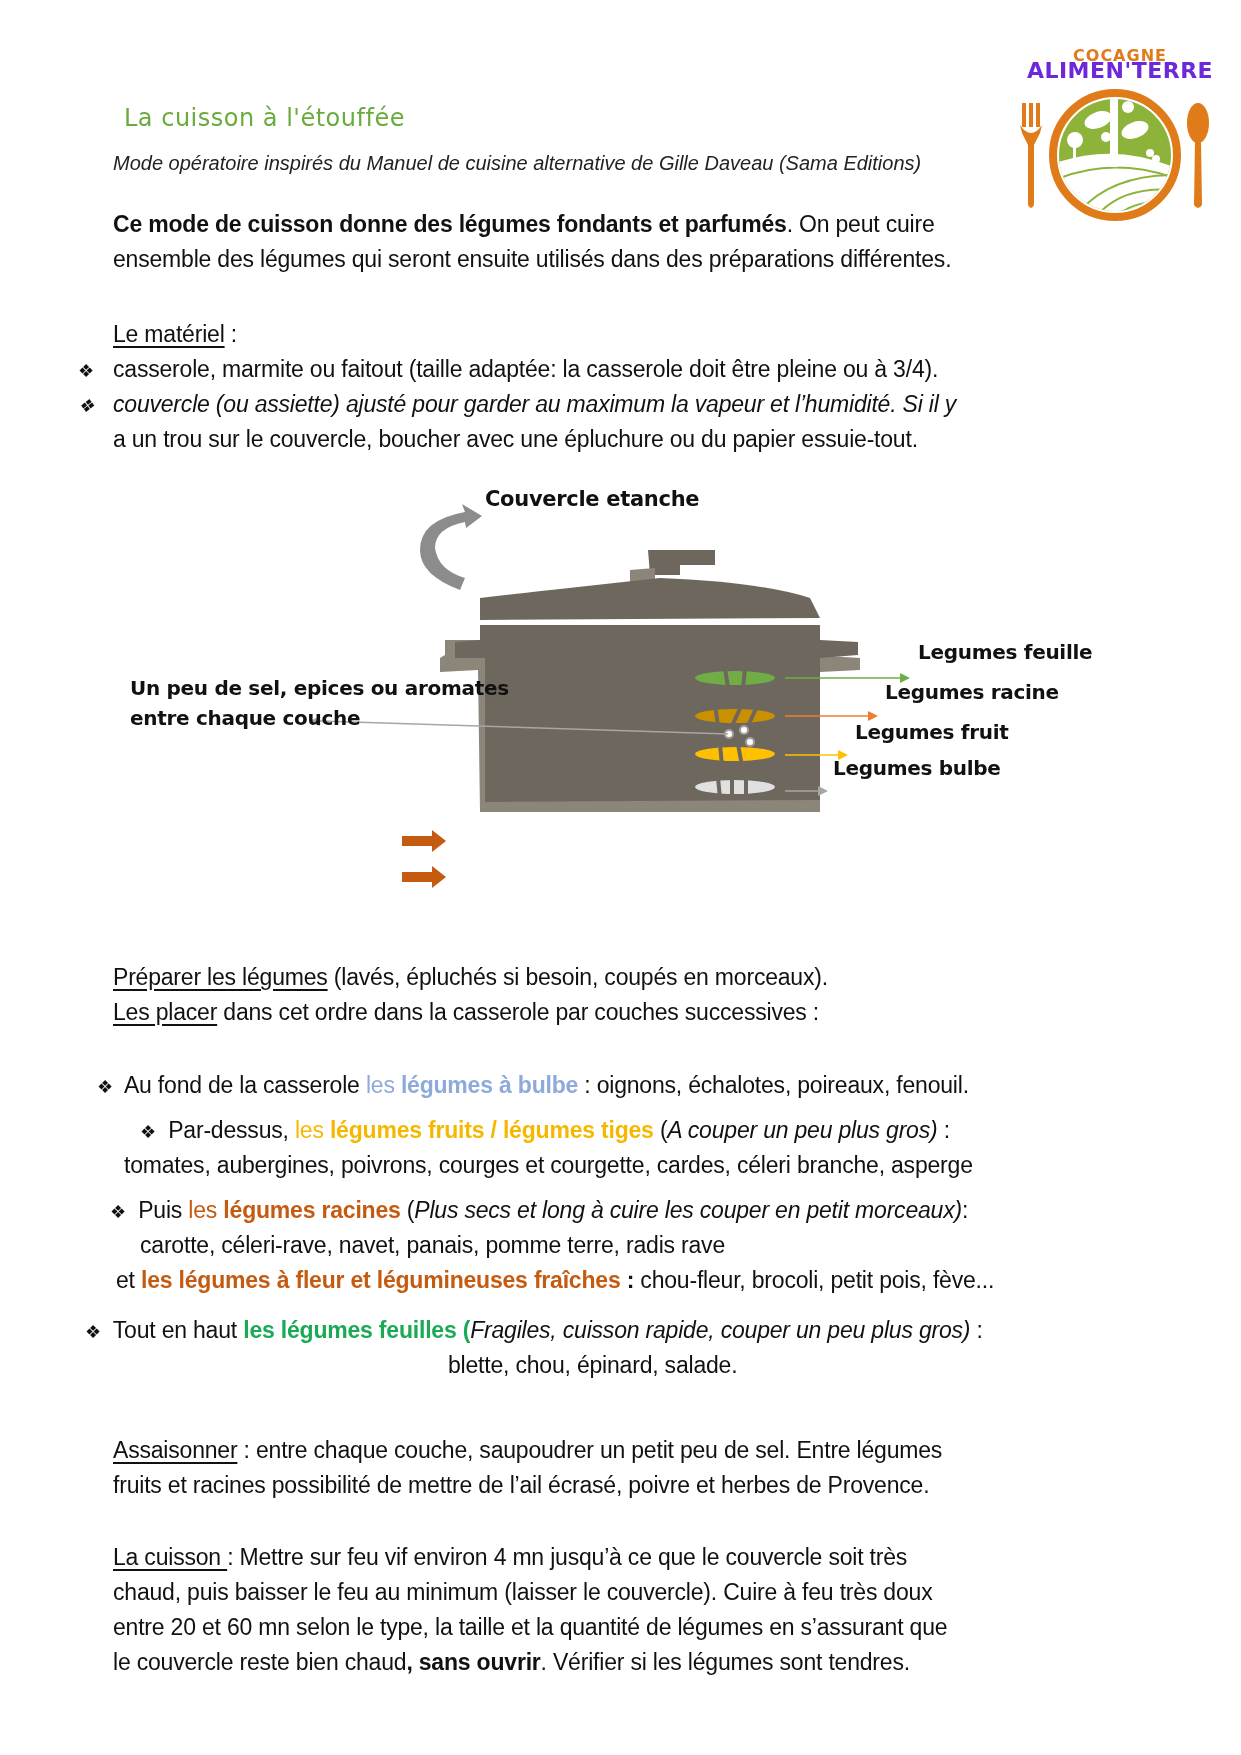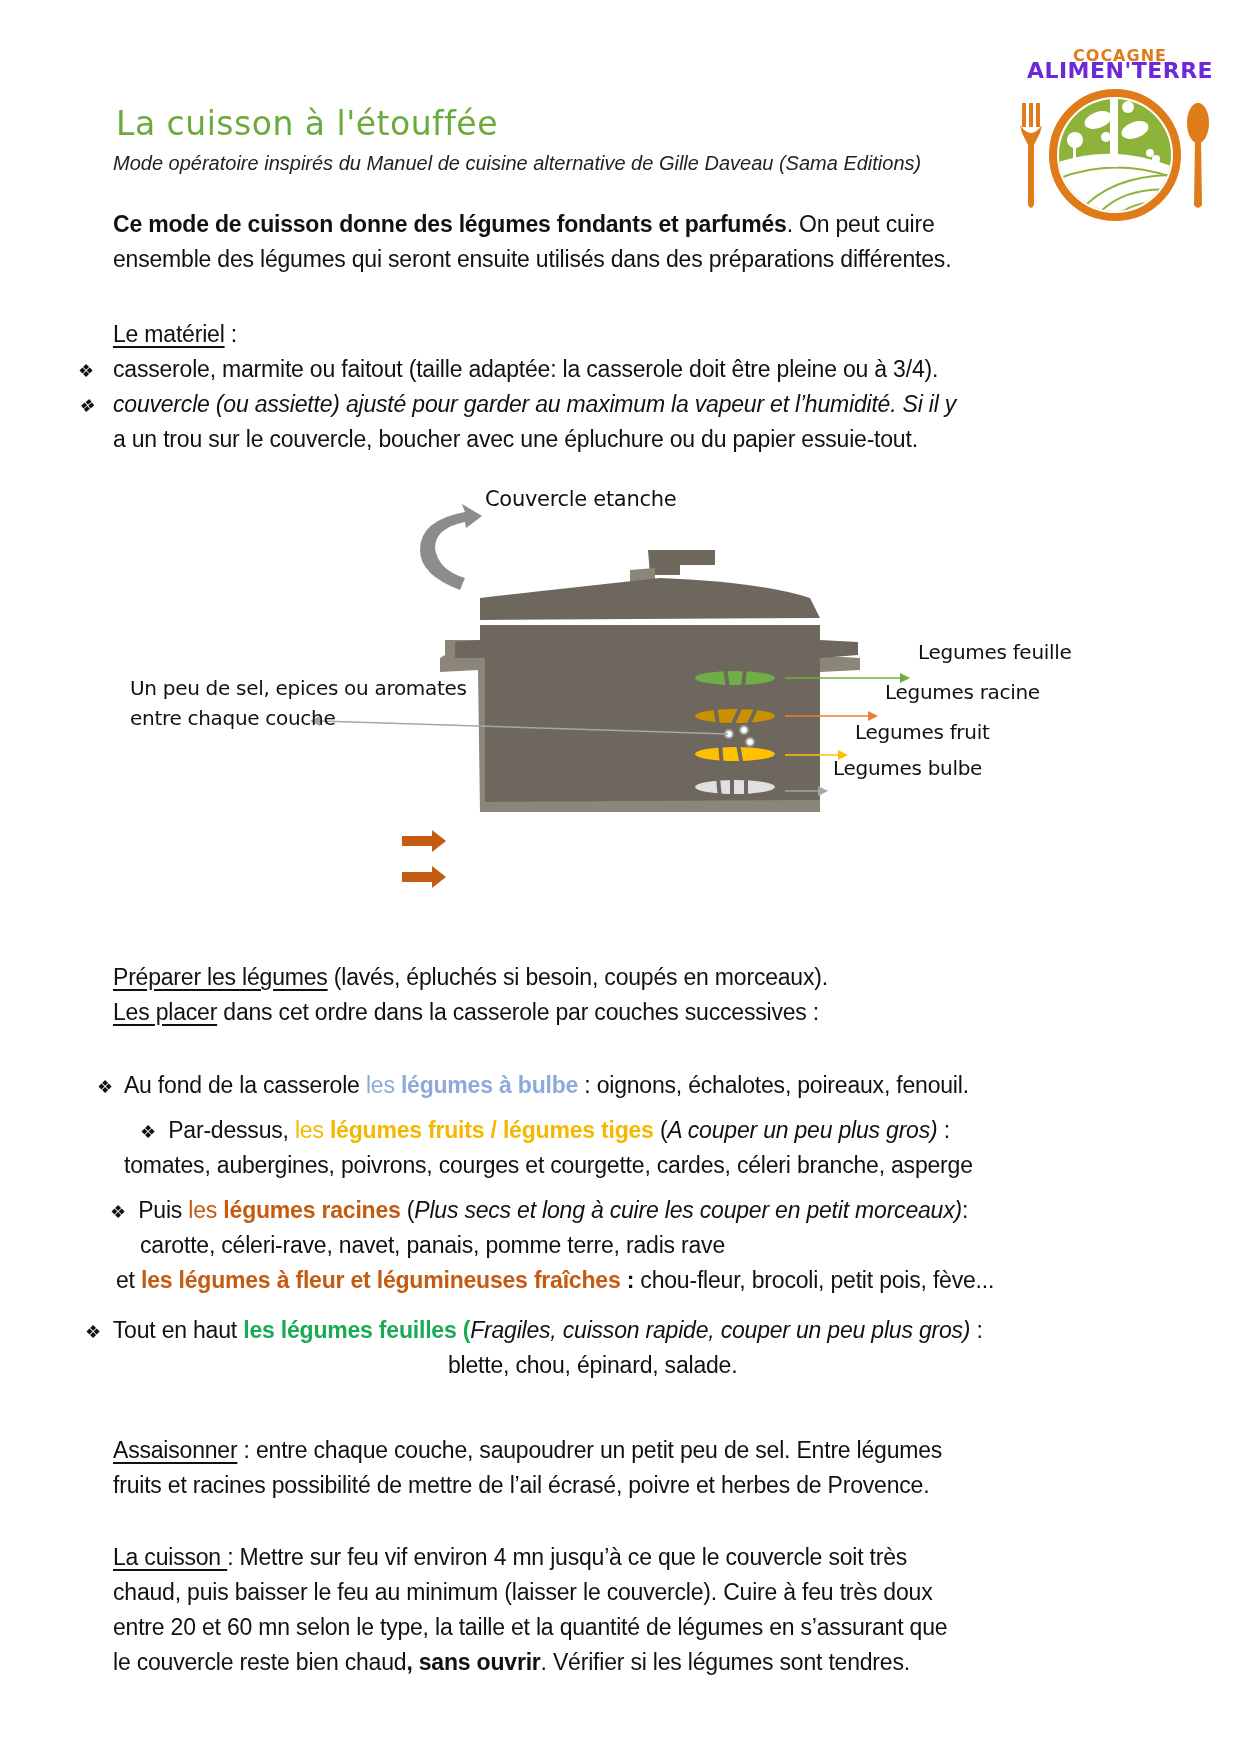--- a/index.html
+++ b/index.html
@@ -1,20 +1,20 @@
 <!DOCTYPE html>
 <html><head>
 <meta charset="utf-8">
 <style>
   html, body { margin: 0; padding: 0; background: #ffffff; }
   body { width: 1241px; height: 1755px; position: relative; overflow: hidden;
          font-family: "Liberation Sans", sans-serif; color: #111; }
   .abs { position: absolute; }
   .txt { font-size: 23px; line-height: 35px; letter-spacing: -0.2px; white-space: nowrap; }
-  .title { left: 116px; top: 104px; font-family: "DejaVu Sans", sans-serif; font-size: 33px;
+  .title { left: 124px; top: 104px; font-family: "DejaVu Sans", sans-serif; font-size: 24px;
            color: #6bab3e; font-weight: normal; letter-spacing: 0.5px; }
   .subtitle { left: 113px; top: 152px; font-size: 20px; font-style: italic; color: #222; white-space: nowrap; }
   .u { text-decoration: underline; text-underline-offset: 4px; }
   .b { font-weight: bold; }
   .i { font-style: italic; }
   .bullet { display: inline-block; width: 22px; font-size: 18px; }
   .c-blue { color: #8ea9db; }
   .c-yellow { color: #f5b800; }
   .c-orange { color: #c55a11; }
   .c-green { color: #1aaa55; }
@@ -78,21 +78,21 @@
   <span class="u">Le matériel</span><span> :</span>
 </div>
 <div class="abs txt" style="left:78px; top:352px;">
   <span class="bullet">❖</span><span style="margin-left:13px">casserole, marmite ou faitout (taille adaptée: la casserole doit être pleine ou à 3/4).</span>
 </div>
 <div class="abs txt" style="left:78px; top:387px;font-style:italic;">
   <span class="bullet">❖</span><span style="margin-left:13px">couvercle (ou assiette) ajusté pour garder au maximum la vapeur et l’humidité. Si il y</span>
 </div>
 <div class="abs txt" style="left:113px; top:422px;">a un trou sur le couvercle, boucher avec une épluchure ou du papier essuie-tout.</div>
 
-<div class="abs" style="left:120px; top:490px; width:960px; height:420px;">
+<div class="abs" style="left:120px; top:490px; width:960px; height:420px;font-weight:bold;">
   <svg width="960" height="420" style="position:absolute; left:0; top:0;">
 
     <path d="M340 100 Q300 85 300 60 Q300 30 345 22 L342 14 L362 26 L346 38 L345 32 Q315 38 315 58 Q318 80 345 88 Z" fill="#8c8c8c"></path>
 
     <path d="M325 150 L690 150 L692 165 L740 168 L740 180 L700 182 L700 322 L360 322 L358 180 L320 182 L320 168 L325 165 Z" fill="#8c857a"></path>
 
     <path d="M528 60 L595 60 L595 75 L560 75 L560 85 L530 85 Z" fill="#6e675e"></path>
     <path d="M510 80 L535 78 L535 92 L510 92 Z" fill="#8c857a"></path>
 
     <path d="M360 108 Q430 100 540 88 Q640 92 690 108 L700 128 L360 130 Z" fill="#6e675e"></path>

